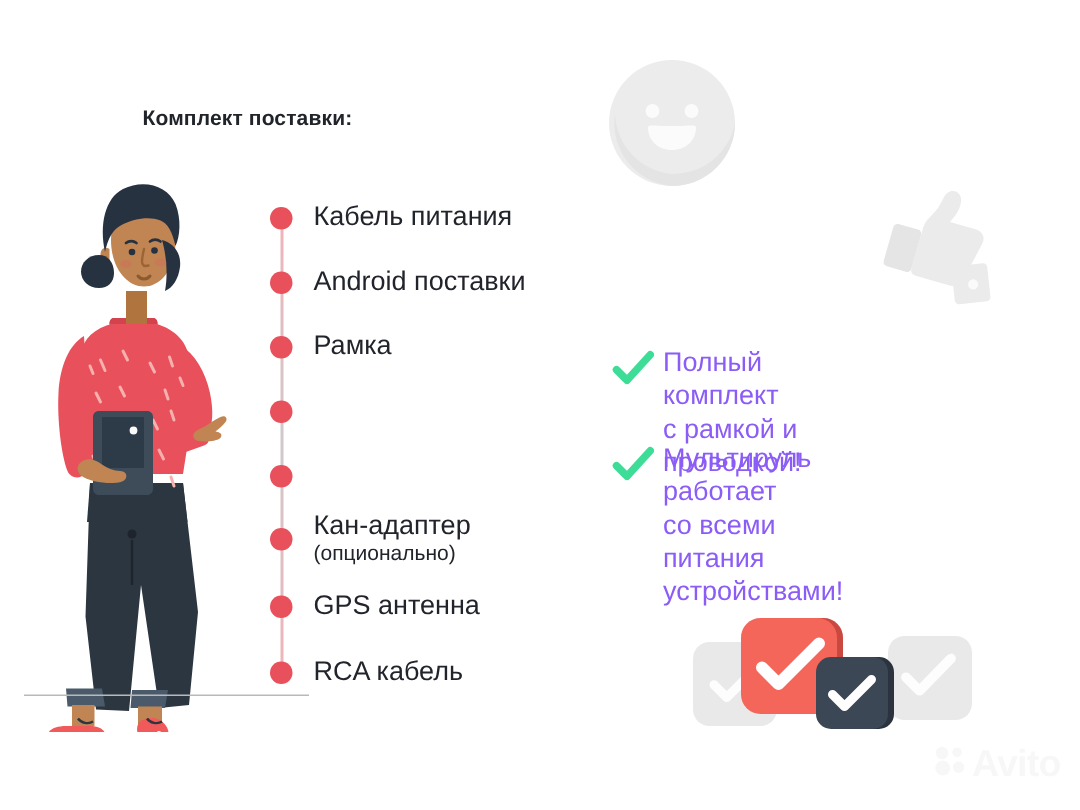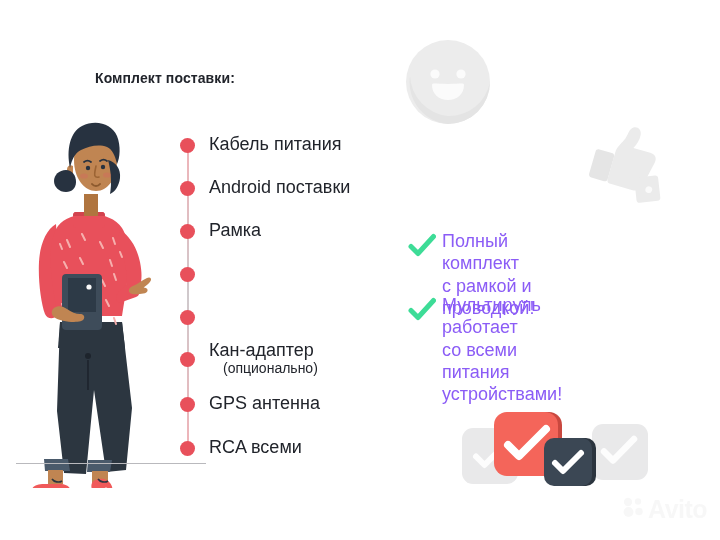--- a/index.html
+++ b/index.html
@@ -34,21 +34,21 @@
   .bullet{
     position:absolute;left:4px;width:15px;height:15px;border-radius:50%;
     background:#e8505b;
   }
   .li-text{
     position:absolute;left:33px;
     font-size:18px;color:#21242b;font-weight:400;
     white-space:nowrap;line-height:1.08;
   }
   .li-sub{
-    display:block;font-size:14px;color:#21242b;margin-left:14px;margin-top:1px;
+    display:block;font-size:14px;color:#21242b;margin-top:1px;
   }
 
   
   .checkblock{position:absolute;}
   .chk{position:absolute;left:0;top:0;width:28px;height:28px;}
   .chk-text{
     position:absolute;left:34px;top:-2px;
     font-size:18px;color:#8b5cf6;line-height:1.24;font-weight:400;
     white-space:pre-line;
   }
@@ -192,21 +192,21 @@
     <div class="bullet" style="top:222px"></div>
     <div class="li-text" style="top:211px">
       <span>Кан-адаптер</span>
       <span class="li-sub">(опционально)</span>
     </div>
 
     <div class="bullet" style="top:267px"></div>
     <div class="li-text" style="top:264px">GPS антенна</div>
 
     <div class="bullet" style="top:311px"></div>
-    <div class="li-text" style="top:308px">RCA всеми</div>
+    <div class="li-text" style="top:308px">RCA кабель</div>
   </div>
 
   <div class="checkblock" id="cb1">
     <span class="chk">
       <svg width="28" height="28" viewBox="0 0 28 28">
         <path d="M3 14.5l7 7L25.5 4.5" stroke="#3ddc97" stroke-width="5" fill="none" stroke-linecap="round" stroke-linejoin="round"></path>
       </svg>
     </span>
     <span class="chk-text">Полный комплект
 с рамкой и проводкой!</span>

